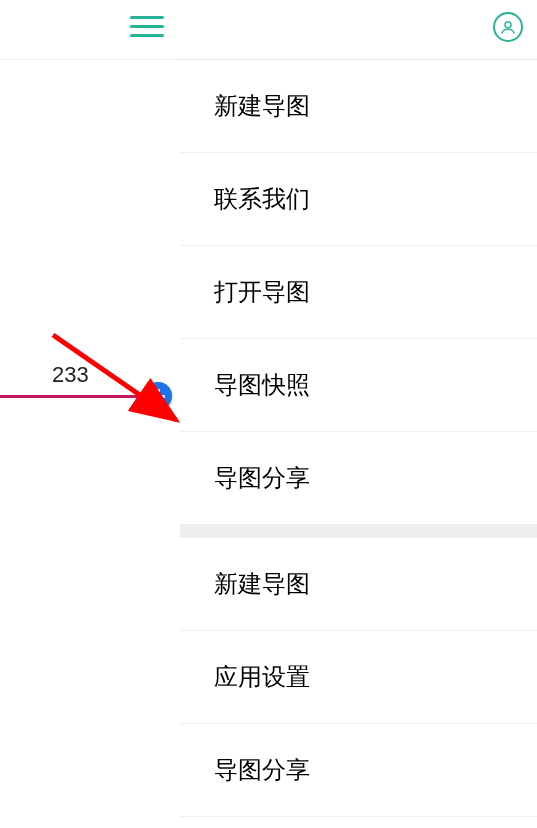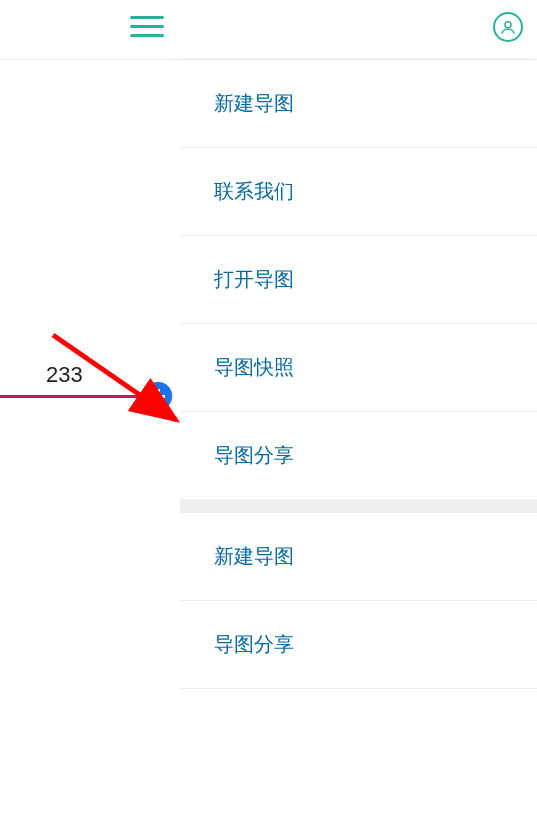--- a/index.html
+++ b/index.html
@@ -67,21 +67,21 @@
     .node-line {
       position: absolute;
       left: 0;
       top: 335px;
       width: 150px;
       height: 3px;
       background: #c2185b;
     }
     .node-label {
       position: absolute;
-      left: 46px;
+      left: 52px;
       top: 302px;
       font-size: 22px;
       color: #222;
     }
     .plus-btn {
       position: absolute;
       left: 144px;
       top: 322px;
       width: 28px;
       height: 28px;
@@ -113,22 +113,22 @@
     }
     .drawer {
       flex: 1;
       background: #fff;
       box-shadow: -2px 0 6px rgba(0,0,0,0.06);
       display: flex;
       flex-direction: column;
     }
     .menu-item {
       padding: 30px 0 30px 34px;
-      font-size: 20px;
-      color: #0369a1;
+      font-size: 24px;
+      color: #000000;
       border-bottom: 1px solid #eee;
       cursor: pointer;
     }
     .menu-gap {
       height: 14px;
       background: #eee;
     }
     .arrow-annot {
       position: absolute;
       left: 48px;
@@ -172,20 +172,23 @@
     </div>
     <div class="menu-item">
       <span>导图快照</span>
     </div>
     <div class="menu-item" style="border-bottom:none;">
       <span>导图分享</span>
     </div>
     <div class="menu-gap"></div>
     <div class="menu-item">
       <span>新建导图</span>
+    </div>
+    <div class="menu-item">
+      <span>应用设置</span>
     </div>
     <div class="menu-item">
       <span>导图分享</span>
     </div>
   </div>
 
   <svg class="arrow-annot" width="150" height="110">
     <defs>
       <marker id="arrowhead" markerWidth="10" markerHeight="8" refX="9" refY="4" orient="auto">
         <polygon points="0 0, 10 4, 0 8" fill="#ff0000"></polygon>

